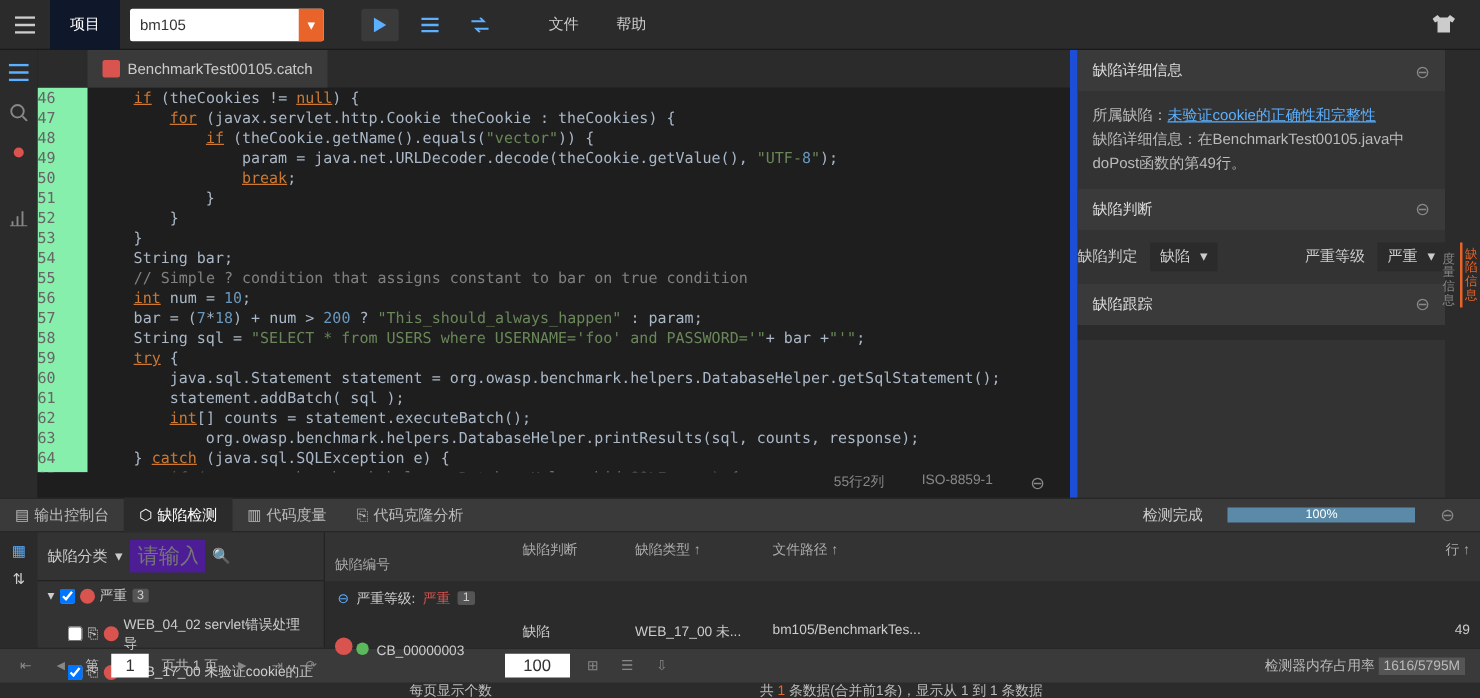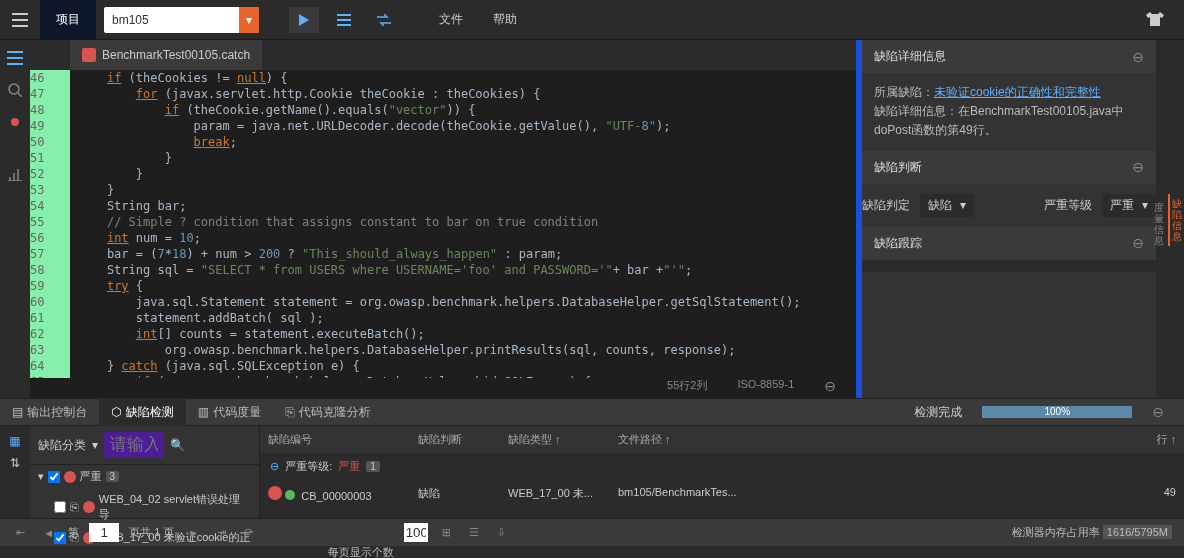--- a/index.html
+++ b/index.html
@@ -63,21 +63,21 @@
 .bp-tree-header input { background: #4c1d95; border: none; color: #888; padding: 3px 6px; width: 60px; font-size: 17px; }
 .tree-item { padding: 4px 8px; display: flex; align-items: center; gap: 4px; font-size: 11px; }
 .tree-item.indent { padding-left: 24px; }
 .badge { background: #555; padding: 0 4px; border-radius: 2px; font-size: 10px; }
 .sev-icon { width: 12px; height: 12px; background: #d9534f; border-radius: 50%; display: inline-block; }
 .chk { width: 12px; height: 12px; }
 
 .bp-table { flex: 1; background: #2b2b2b; display: flex; flex-direction: column; }
 .bp-thead { display: flex; background: #333; padding: 6px 0; color: #aaa; font-size: 11px; }
 .bp-thead div, .bp-row div { padding: 0 8px; }
-.col-id { width: 150px; }
+.col-id { width: 150px; margin-top: 12px; }
 .col-judge { width: 90px; }
 .col-type { width: 110px; }
 .col-path { flex: 1; }
 .col-line { width: 50px; text-align: right; }
 .bp-group { padding: 6px 10px; font-size: 11px; display: flex; align-items: center; gap: 6px; }
 .bp-row { display: flex; padding: 6px 0; font-size: 11px; color: #ccc; }
 .red-circle { width: 14px; height: 14px; background: #d9534f; border-radius: 50%; display: inline-block; }
 .green-circle { width: 10px; height: 10px; background: #5cb85c; border-radius: 50%; display: inline-block; }
 
 .bp-right { width: 300px; background: #333; border-left: 1px solid #222; }
@@ -321,18 +321,19 @@
 <div class="footer">
   <span class="page-btn">⇤</span>
   <span class="page-btn">◄</span>
   <span>第</span>
   <input value="1" style="">
   <span>页共 1 页</span>
   <span class="page-btn">►</span>
   <span class="page-btn">⇥</span>
   <span class="page-btn">⟳</span>
   <span class="info">每页显示个数</span>
-  <input style="width: 24px;" value="100">
+  <input style="width: 52px;" value="100">
   <span class="page-btn">⊞</span>
   <span class="page-btn">☰</span>
   <span class="page-btn">⇩</span>
+  <span class="info"><span>共 </span><span class="hl">1</span><span> 条数据(合并前1条)，显示从 1 到 1 条数据</span></span>
   <span class="right-info"><span>检测器内存占用率</span> <span style="background:#555;padding:1px 4px">1616/5795M</span></span>
 </div>
 
 </body></html>

